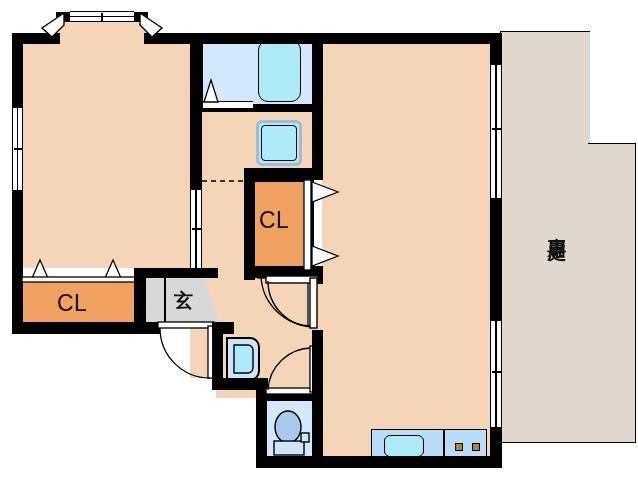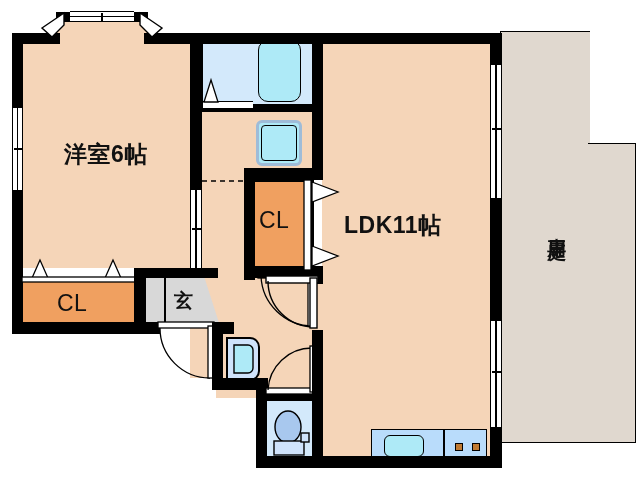--- a/index.html
+++ b/index.html
@@ -276,17 +276,15 @@
   <div class="abs win-v" style="left:490px; top:321px; width:12px; height:106px;">
     <div class="sash-mark" style="left:1px; top:50px; width:10px; height:1.5px;"></div>
   </div>
 
   <svg class="abs" style="left:266px; top:276px;" width="52" height="54" viewBox="0 0 52 54">
     <rect x="0" y="0" width="52" height="7" fill="#ffffff" stroke="#000" stroke-width="1.4"></rect>
     <path d="M2,5 A46,46 0 0 0 48,51" fill="none" stroke="#000" stroke-width="1.4"></path>
     <rect x="44" y="2" width="7" height="50" fill="#ffffff" stroke="#000" stroke-width="1.4"></rect>
   </svg>
 
-  <div class="abs label label-room" style="left:344px; top:210px;">LDK11帖</div>
-
-  <div class="abs label label-room" style="left:64px; top:139px;">洋室6帖</div>
+
 
 </div>
 
 </body></html>

